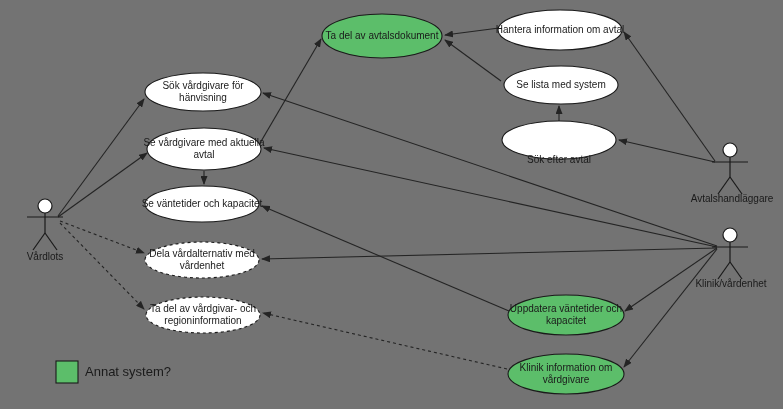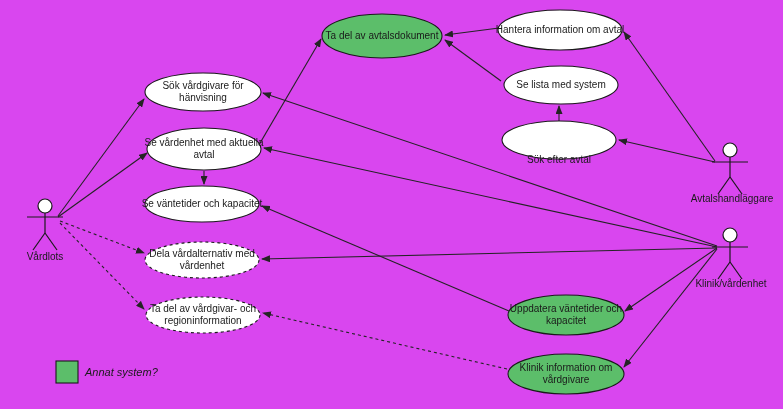--- a/index.html
+++ b/index.html
@@ -1,22 +1,22 @@
 <!DOCTYPE html>
 <html><head>
 <meta charset="utf-8">
 <style>
   html,body{margin:0;padding:0;background:#ffffff;}
-  #canvas{position:relative;width:783px;height:409px;background:#d946ef;overflow:hidden;
+  #canvas{position:relative;width:783px;height:409px;background:#737373;overflow:hidden;
           font-family:"Liberation Sans", sans-serif;}
   #diagram-svg{position:absolute;left:0;top:0;}
   .lbl{position:absolute;transform:translate(-50%,-50%);text-align:center;
        font-size:10px;line-height:12px;color:#1a1a1a;white-space:pre;}
   .actor-lbl{font-size:10px;}
-  .legend-lbl{transform:translate(0,-50%);text-align:left;font-size:11px;font-style:italic;}
+  .legend-lbl{transform:translate(0,-50%);text-align:left;font-size:13px;}
 </style>
 </head>
 <body>
 
 <div id="canvas">
   <svg id="diagram-svg" width="783" height="409" viewBox="0 0 783 409">
     <defs>
       <marker id="arrow" markerWidth="9" markerHeight="7" refX="8" refY="3.5" orient="auto" markerUnits="userSpaceOnUse">
         <path d="M0,0 L9,3.5 L0,7 Z" fill="#242424"></path>
       </marker>
@@ -83,21 +83,21 @@
 
     <rect x="56" y="361" width="22" height="22" stroke="#1a1a1a" stroke-width="1.1" fill="#5cbe6a"></rect>
   </svg>
 
   <div class="lbl" style="left:382px;top:36px;">Ta del av avtalsdokument</div>
   <div class="lbl" style="left:560px;top:30px;">Hantera information om avtal</div>
   <div class="lbl" style="left:561px;top:85px;">Se lista med system</div>
   <div class="lbl" style="left:559px;top:140px;margin-top:20px;">Sök efter avtal</div>
   <div class="lbl" style="left:203px;top:92px;">Sök vårdgivare för
 hänvisning</div>
-  <div class="lbl" style="left:204px;top:149px;">Se vårdenhet med aktuella
+  <div class="lbl" style="left:204px;top:149px;">Se vårdgivare med aktuella
 avtal</div>
   <div class="lbl" style="left:202px;top:204px;">Se väntetider och kapacitet</div>
   <div class="lbl" style="left:202px;top:260px;">Dela vårdalternativ med
 vårdenhet</div>
   <div class="lbl" style="left:203px;top:315px;">Ta del av vårdgivar- och
 regioninformation</div>
   <div class="lbl" style="left:566px;top:315px;">Uppdatera väntetider och
 kapacitet</div>
   <div class="lbl" style="left:566px;top:374px;">Klinik information om
 vårdgivare</div>

